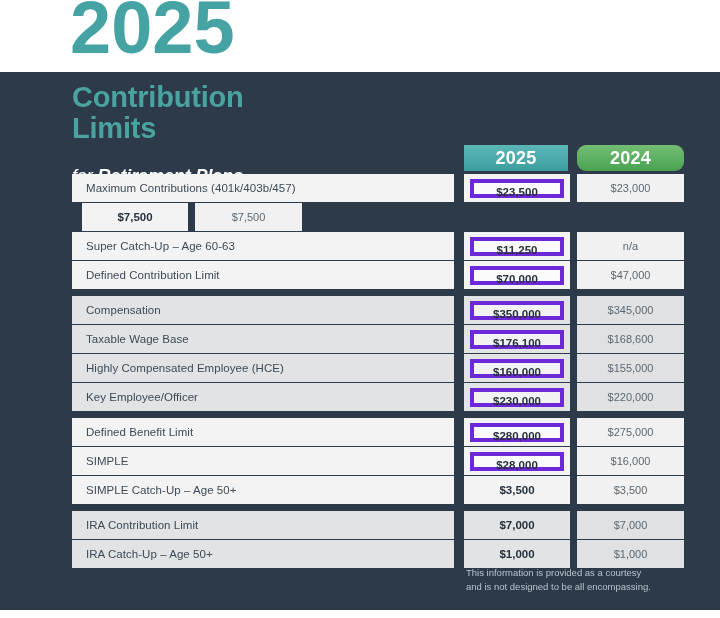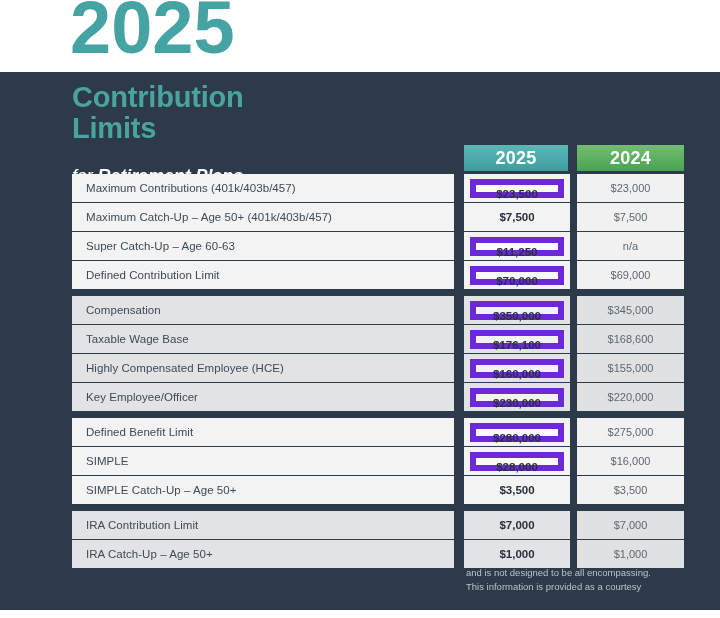--- a/index.html
+++ b/index.html
@@ -109,20 +109,21 @@
   }
   .col-head.y2025 {
     left: 0;
     width: 104px;
     background: linear-gradient(180deg, #5cb7b7 0%, #3d9e9e 100%);
   }
   .col-head.y2024 {
     left: 113px;
     width: 107px;
     background: linear-gradient(180deg, #74bd73 0%, #49a352 100%);
+    border-radius: 9px;
   }
 
   
   .table {
     position: absolute;
     left: 72px;
     top: 174px;
     width: 620px;
   }
   .group {
@@ -183,21 +184,21 @@
   
   .cell-2025 .pill {
     display: block;
     width: 94px;
     height: 19px;
     line-height: 19px;
     text-align: center;
     box-sizing: border-box;
   }
   .cell-2025.hl .pill {
-    border: 6px solid #6d28d9;
+    border: 4px solid #6d28d9;
     background: rgba(255,255,255,0.55);
   }
 
   
   .footer {
     position: absolute;
     left: 466px;
     top: 566px;
     width: 240px;
     font-size: 9.5px;
@@ -232,39 +233,38 @@
   <div class="table" id="limits-table">
       <div class="group light">
         <div class="row">
           <div class="cell-label">Maximum Contributions (401k/403b/457)</div>
           <div class="cell-2025 hl">
             <span class="pill">$23,500</span>
           </div>
           <div class="cell-2024">$23,000</div>
         </div>
         <div class="row">
-          <div class="cell-label">Maximum Catch-Up – Age 50+ (401k/403b/457)</div>
           <div class="cell-2025">
             <span class="pill">$7,500</span>
           </div>
           <div class="cell-2024">$7,500</div>
         </div>
         <div class="row">
           <div class="cell-label">Super Catch-Up – Age 60-63</div>
           <div class="cell-2025 hl">
             <span class="pill">$11,250</span>
           </div>
           <div class="cell-2024">n/a</div>
         </div>
         <div class="row">
           <div class="cell-label">Defined Contribution Limit</div>
           <div class="cell-2025 hl">
             <span class="pill">$70,000</span>
           </div>
-          <div class="cell-2024">$69,000</div>
+          <div class="cell-2024">$47,000</div>
         </div>
       </div>
       <div class="group gray">
         <div class="row">
           <div class="cell-label">Compensation</div>
           <div class="cell-2025 hl">
             <span class="pill">$350,000</span>
           </div>
           <div class="cell-2024">$345,000</div>
         </div>
@@ -325,17 +325,17 @@
           <div class="cell-label">IRA Catch-Up – Age 50+</div>
           <div class="cell-2025">
             <span class="pill">$1,000</span>
           </div>
           <div class="cell-2024">$1,000</div>
         </div>
       </div>
     </div>
 
   <div class="footer">
+    <div>This information is provided as a courtesy</div>
     <div>and is not designed to be all encompassing.</div>
-    <div>This information is provided as a courtesy</div>
   </div>
 
 </div>
 
 </body></html>

